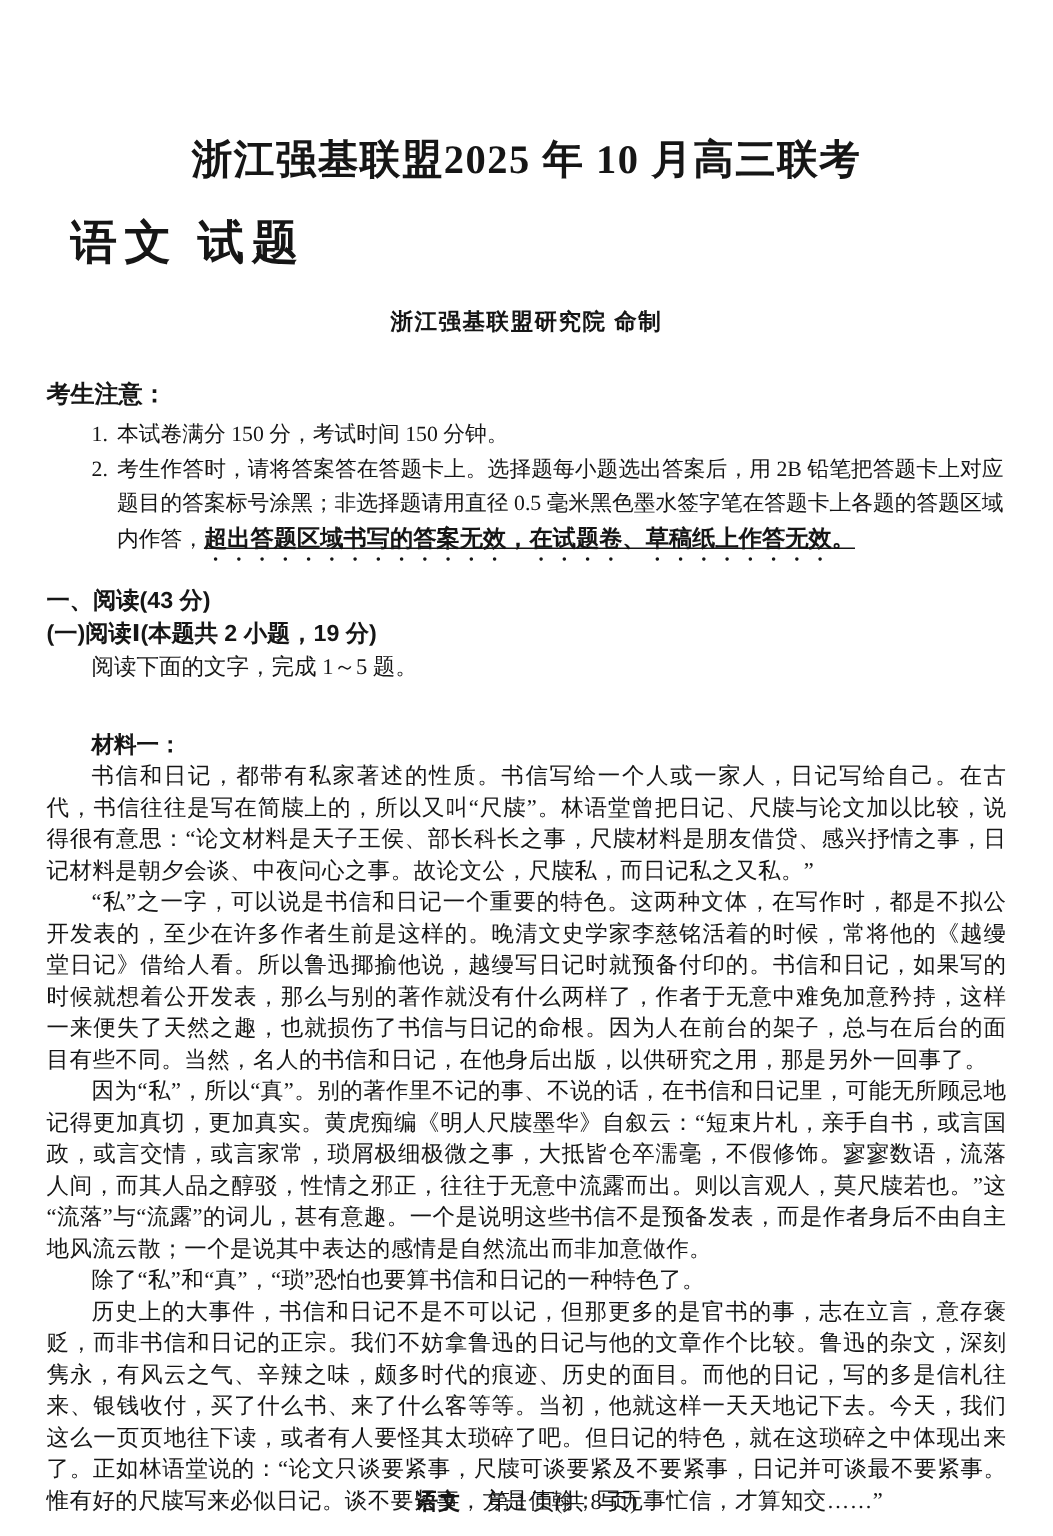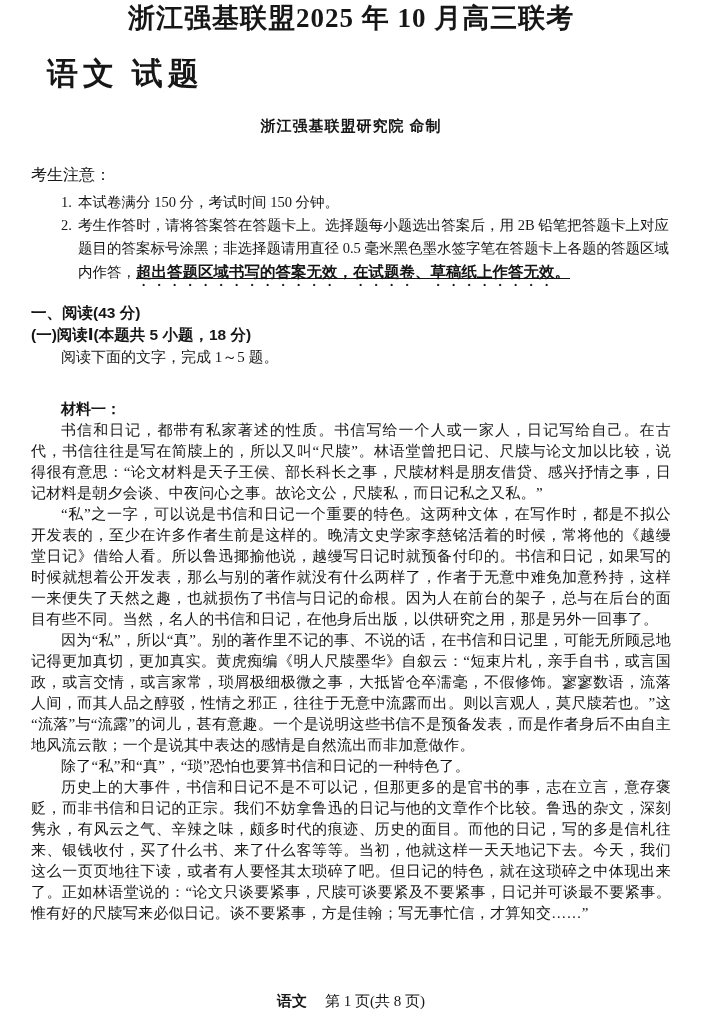--- a/index.html
+++ b/index.html
@@ -11,20 +11,21 @@
     background: #ffffff;
     color: #161616;
     box-sizing: border-box;
     padding: 0 31px;
     overflow: hidden;
     font-family: "Liberation Serif", "DejaVu Serif", serif;
   }
   
   .exam-title {
     margin: 0;
+    padding-top: 88px;
     text-align: center;
     font-size: 27px;
     font-weight: 700;
     letter-spacing: 1px;
     font-family: "Liberation Serif", "DejaVu Serif", serif;
   }
   .subject-title {
     margin: 16px;
     margin-top: 17px;
     text-align: left;
@@ -38,21 +39,21 @@
     text-align: center;
     font-size: 15px;
     font-weight: 700;
     letter-spacing: 1px;
     font-family: Liberation Sans, sans-serif;
   }
   
   .notice { margin-top: 29px; }
   .notice-heading {
     font-size: 16px;
-    font-weight: 400;
+    font-weight: 700;
     font-family: "Liberation Sans", "DejaVu Sans", sans-serif;
   }
   .notice-list {
     list-style: none;
     margin: 5px 0 0 0;
     padding: 0 2px 0 30px;
     font-size: 14.5px;
     line-height: 23px;
     text-align: justify;
   }
@@ -126,21 +127,21 @@
       </li>
       <li class="notice-item">
         <span class="notice-num">2.</span>
         <span>考生作答时，请将答案答在答题卡上。选择题每小题选出答案后，用 2B 铅笔把答题卡上对应题目的答案标号涂黑；非选择题请用直径 0.5 毫米黑色墨水签字笔在答题卡上各题的答题区域内作答，</span><span class="notice-emphasis">超出答题区域书写的答案无效，在试题卷、草稿纸上作答无效。</span>
       </li>
     </ol>
   </div>
 
   <div class="reading">
     <div class="section-heading">一、阅读(43 分)</div>
-    <div class="subsection-heading">(一)阅读Ⅰ(本题共 5 小题，18 分)</div>
+    <div class="subsection-heading">(一)阅读Ⅰ(本题共 2 小题，19 分)</div>
     <div class="instruction">阅读下面的文字，完成 1～5 题。</div>
     <div class="material-label">材料一：</div>
     <p class="body-paragraph">书信和日记，都带有私家著述的性质。书信写给一个人或一家人，日记写给自己。在古代，书信往往是写在简牍上的，所以又叫“尺牍”。林语堂曾把日记、尺牍与论文加以比较，说得很有意思：“论文材料是天子王侯、部长科长之事，尺牍材料是朋友借贷、感兴抒情之事，日记材料是朝夕会谈、中夜问心之事。故论文公，尺牍私，而日记私之又私。”</p>
     <p class="body-paragraph">“私”之一字，可以说是书信和日记一个重要的特色。这两种文体，在写作时，都是不拟公开发表的，至少在许多作者生前是这样的。晚清文史学家李慈铭活着的时候，常将他的《越缦堂日记》借给人看。所以鲁迅揶揄他说，越缦写日记时就预备付印的。书信和日记，如果写的时候就想着公开发表，那么与别的著作就没有什么两样了，作者于无意中难免加意矜持，这样一来便失了天然之趣，也就损伤了书信与日记的命根。因为人在前台的架子，总与在后台的面目有些不同。当然，名人的书信和日记，在他身后出版，以供研究之用，那是另外一回事了。</p>
     <p class="body-paragraph">因为“私”，所以“真”。别的著作里不记的事、不说的话，在书信和日记里，可能无所顾忌地记得更加真切，更加真实。黄虎痴编《明人尺牍墨华》自叙云：“短束片札，亲手自书，或言国政，或言交情，或言家常，琐屑极细极微之事，大抵皆仓卒濡毫，不假修饰。寥寥数语，流落人间，而其人品之醇驳，性情之邪正，往往于无意中流露而出。则以言观人，莫尺牍若也。”这“流落”与“流露”的词儿，甚有意趣。一个是说明这些书信不是预备发表，而是作者身后不由自主地风流云散；一个是说其中表达的感情是自然流出而非加意做作。</p>
     <p class="body-paragraph">除了“私”和“真”，“琐”恐怕也要算书信和日记的一种特色了。</p>
     <p class="body-paragraph">历史上的大事件，书信和日记不是不可以记，但那更多的是官书的事，志在立言，意存褒贬，而非书信和日记的正宗。我们不妨拿鲁迅的日记与他的文章作个比较。鲁迅的杂文，深刻隽永，有风云之气、辛辣之味，颇多时代的痕迹、历史的面目。而他的日记，写的多是信札往来、银钱收付，买了什么书、来了什么客等等。当初，他就这样一天天地记下去。今天，我们这么一页页地往下读，或者有人要怪其太琐碎了吧。但日记的特色，就在这琐碎之中体现出来了。正如林语堂说的：“论文只谈要紧事，尺牍可谈要紧及不要紧事，日记并可谈最不要紧事。惟有好的尺牍写来必似日记。谈不要紧事，方是佳翰；写无事忙信，才算知交……”</p>
   </div>
 
   <div class="footer">

